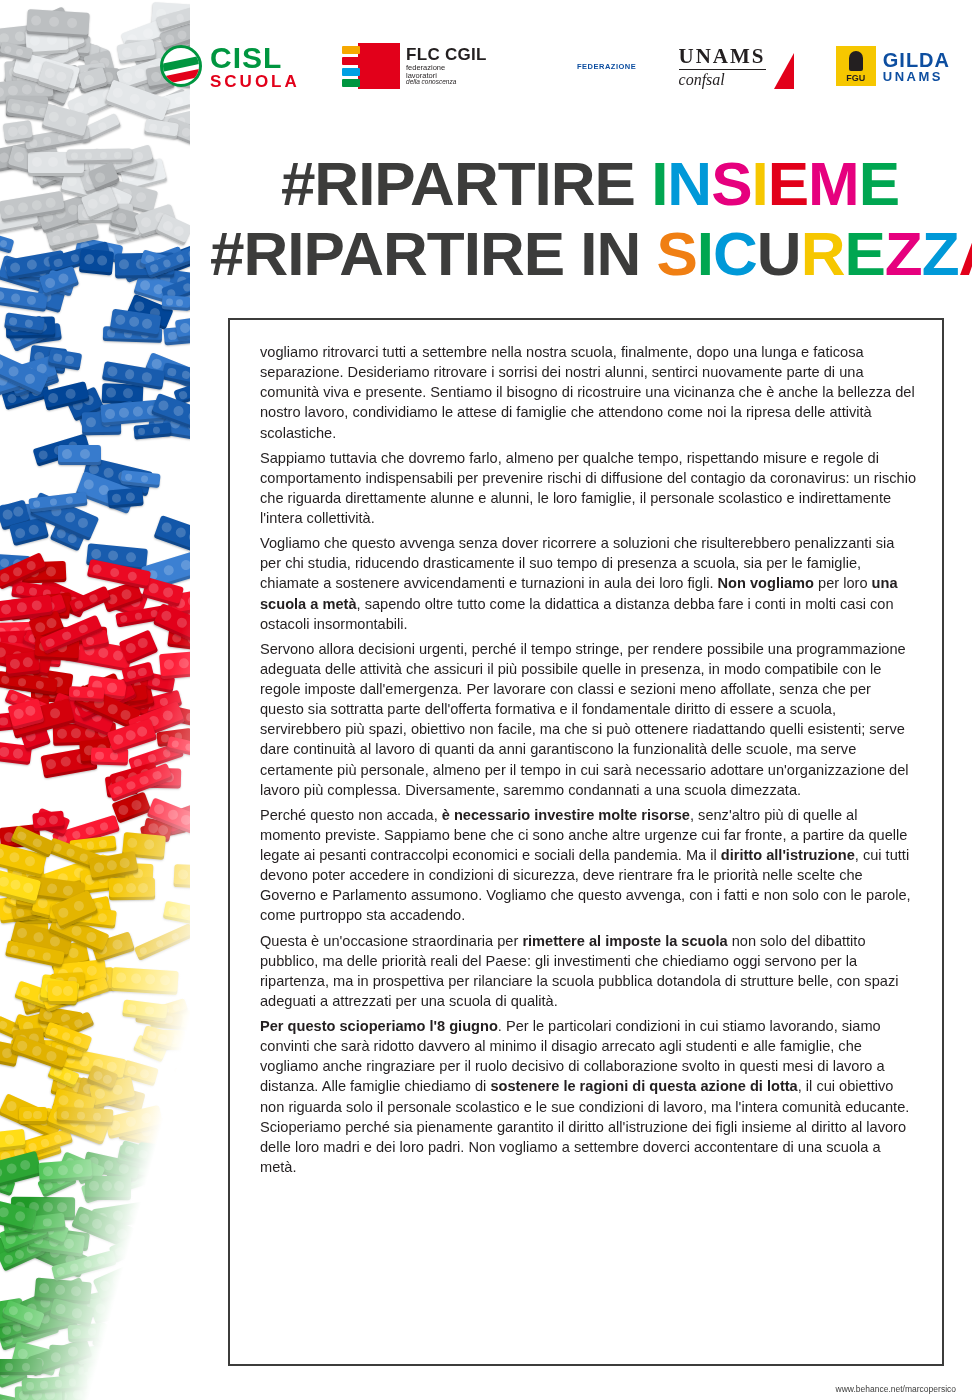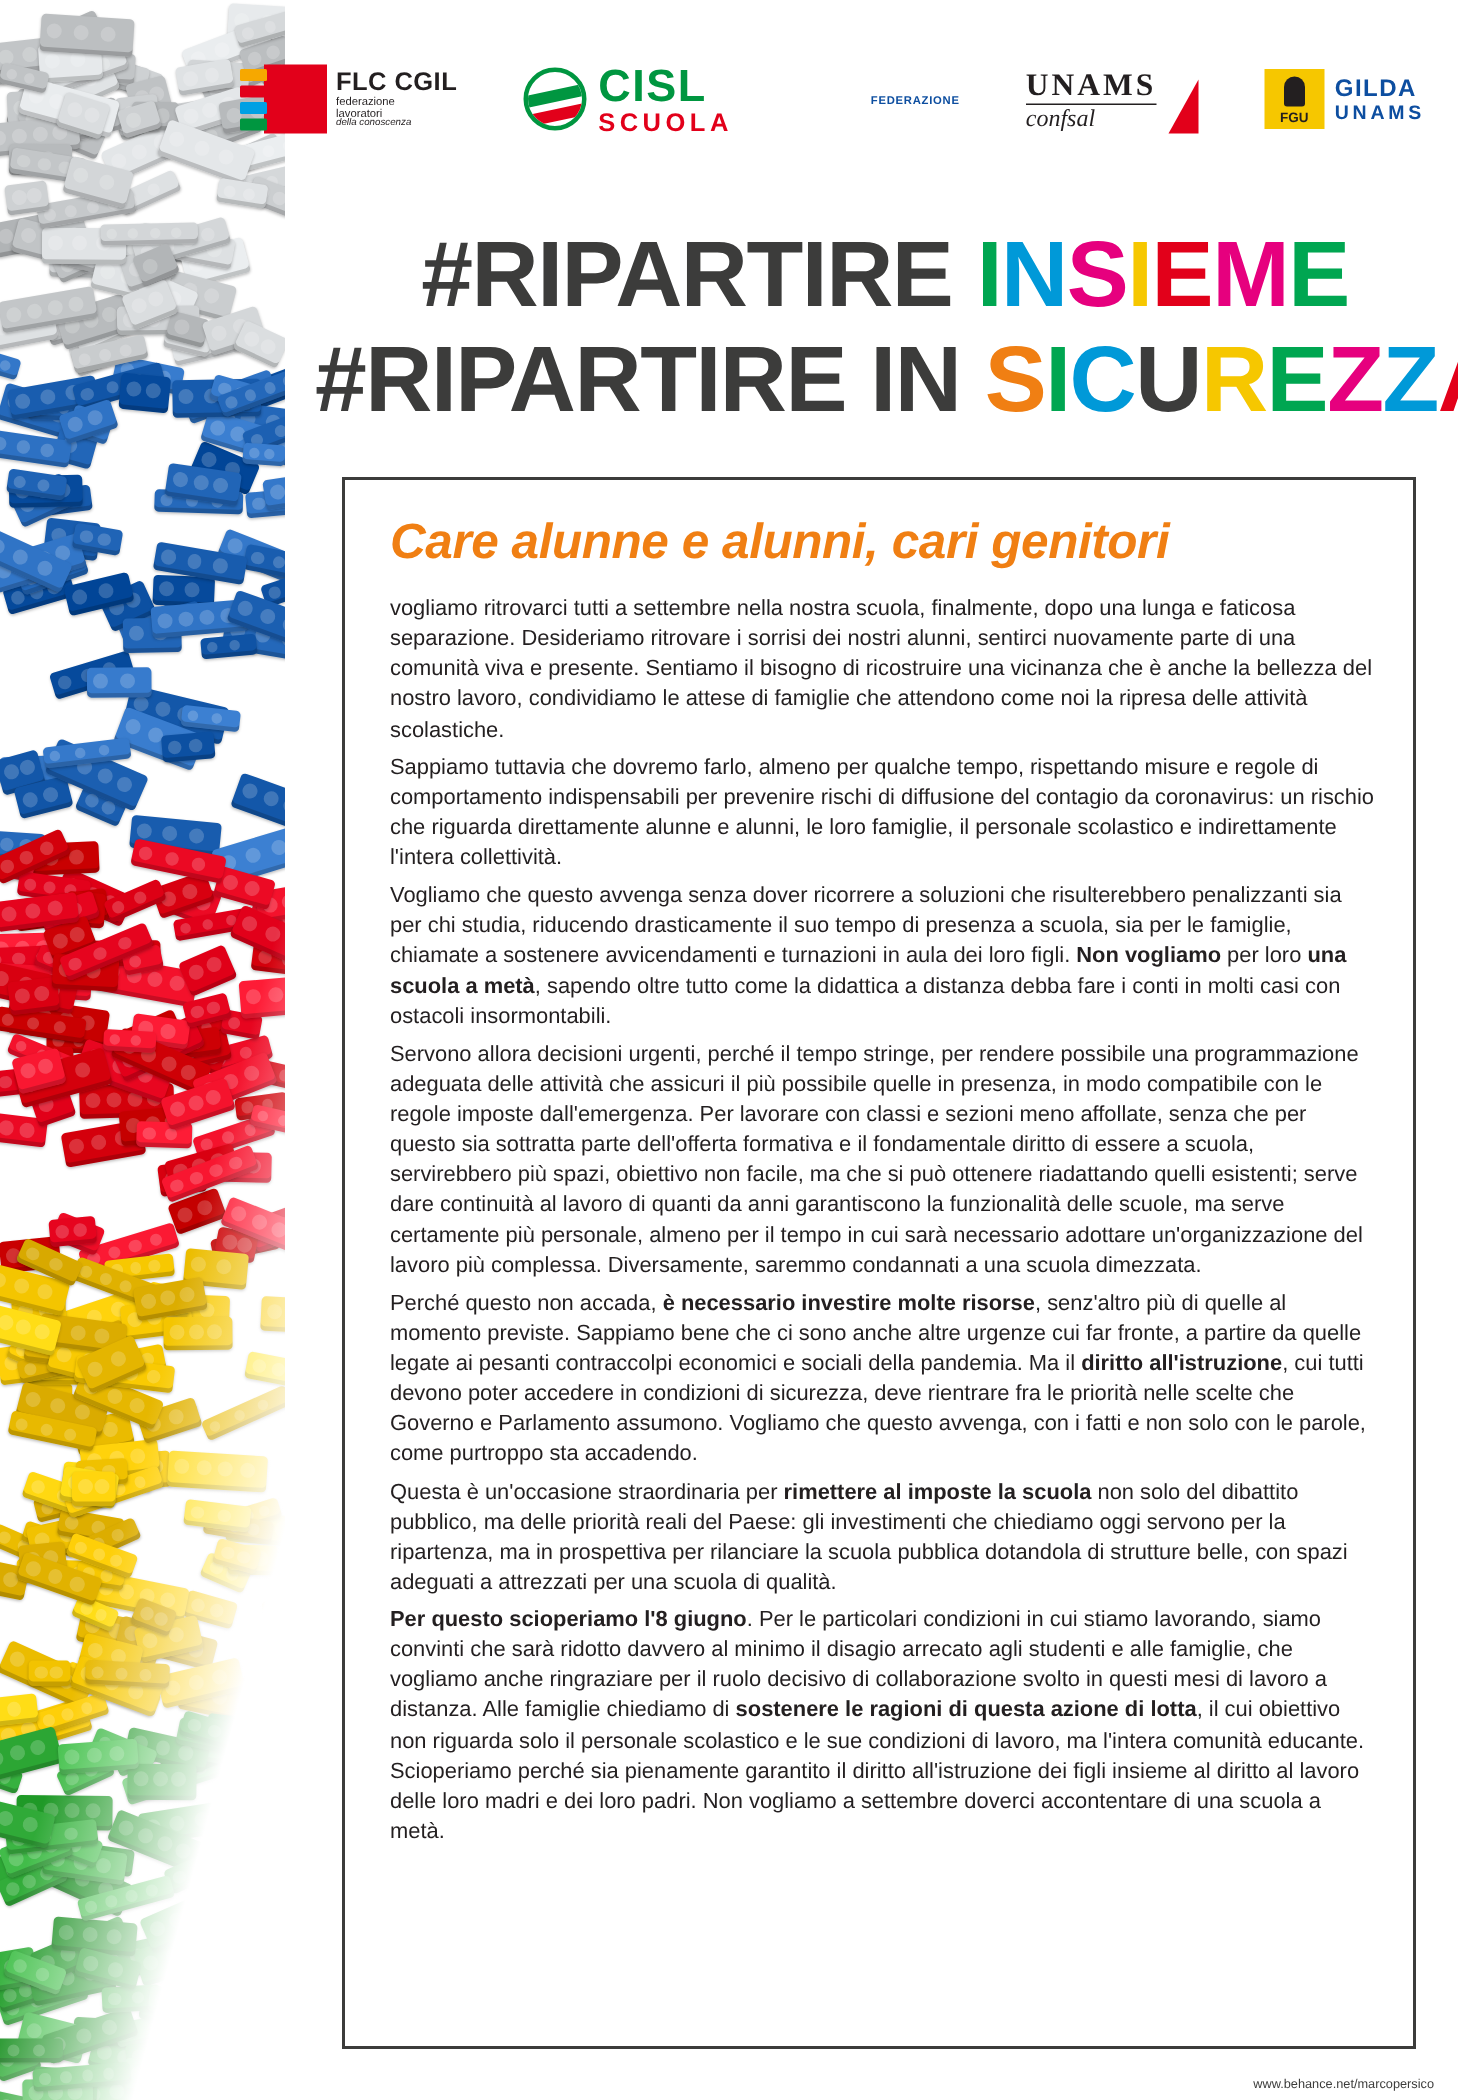--- a/index.html
+++ b/index.html
@@ -102,21 +102,21 @@
   .snals .t1 { font-size: 21px; font-weight: bold; color: #231f20; letter-spacing: 2px; font-family:"Liberation Serif", serif;}
   .snals .t2 { font-size: 16px; font-style: italic; color: #231f20; font-family:"Liberation Serif", serif; border-top:1px solid #231f20; padding-top:1px;}
   .snals .tri { width:0;height:0;border-left:20px solid transparent;border-right:0 solid transparent;border-bottom:36px solid #e2001a; margin-left:4px;}
 
   
   .gilda { gap: 7px; }
   .gilda .box { width: 40px; height: 40px; background: #f6c700; position: relative; }
   .gilda .box .fgu { position:absolute; left:0; right:0; bottom:3px; text-align:center; font-size:9px; font-weight:bold; color:#231f20;}
   .gilda .box .fig { position:absolute; left:13px; top:5px; width:14px; height:20px; background:#231f20; border-radius:7px 7px 2px 2px;}
   .gilda .txt { line-height: 1; }
-  .gilda .t1 { font-size: 16px; font-weight: bold; color: #0d4ea0; letter-spacing: 1px;}
+  .gilda .t1 { font-size: 20px; font-weight: bold; color: #0d4ea0; letter-spacing: 1px;}
   .gilda .t2 { font-size: 13px; font-weight: bold; color: #0d4ea0; letter-spacing: 2.5px;}
 
   
   .headline {
     position: absolute;
     left: 210px;
     width: 760px;
     font-size: 62px;
     font-weight: bold;
     letter-spacing: -1px;
@@ -1945,41 +1945,41 @@
         <div class="stud" style="width: 8.5px; height: 8.5px; left: 18.25px; top: 3.74px;"></div>
         <div class="stud" style="width: 8.5px; height: 8.5px; left: 32.5px; top: 3.74px;"></div>
         <div class="stud" style="width: 8.5px; height: 8.5px; left: 46.75px; top: 3.74px;"></div>
       </div>
     </div>
   <div class="lego-fade"></div>
 </div>
 
 <div class="logos">
 
+  <div class="logo cisl">
+    <div class="mark"></div>
+    <div class="txt">
+      <div class="t1">CISL</div>
+      <div class="t2">SCUOLA</div>
+    </div>
+  </div>
+
   <div class="logo flc">
     <div class="flag">
       <div class="red"></div>
         <div class="s1"></div>
         <div class="s2"></div>
         <div class="s3"></div>
         <div class="s4"></div>
     </div>
     <div class="txt">
       <div class="t1">FLC CGIL</div>
       <div class="t2">federazione</div>
       <div class="t3">lavoratori</div>
       <div class="t4">della conoscenza</div>
-    </div>
-  </div>
-
-  <div class="logo cisl">
-    <div class="mark"></div>
-    <div class="txt">
-      <div class="t1">CISL</div>
-      <div class="t2">SCUOLA</div>
     </div>
   </div>
 
   <div class="logo uil">
     <div class="t0" style="margin-left:48px;">FEDERAZIONE</div>
   </div>
 
   <div class="logo snals">
     <div class="row">
       <div>
@@ -1999,21 +1999,20 @@
       <div class="t1">GILDA</div>
       <div class="t2">UNAMS</div>
     </div>
   </div>
 </div>
 
 <div class="headline" id="headline1"><span style="color: rgb(60, 60, 59);">#RIPARTIRE </span><span style="color: rgb(0, 166, 81);">I</span><span style="color: rgb(0, 153, 216);">N</span><span style="color: rgb(230, 0, 126);">S</span><span style="color: rgb(246, 199, 0);">I</span><span style="color: rgb(226, 0, 26);">E</span><span style="color: rgb(230, 0, 126);">M</span><span style="color: rgb(0, 166, 81);">E</span></div>
 <div class="headline" id="headline2"><span style="color: rgb(60, 60, 59);">#RIPARTIRE IN </span><span style="color: rgb(240, 127, 19);">S</span><span style="color: rgb(0, 166, 81);">I</span><span style="color: rgb(0, 153, 216);">C</span><span style="color: rgb(60, 60, 59);">U</span><span style="color: rgb(246, 199, 0);">R</span><span style="color: rgb(0, 166, 81);">E</span><span style="color: rgb(230, 0, 126);">Z</span><span style="color: rgb(0, 153, 216);">Z</span><span style="color: rgb(226, 0, 26);">A</span></div>
 
 <div class="panel">
-  <h1>Care alunne e alunni, cari genitori</h1>
   <div id="letter-body">
       <p>vogliamo ritrovarci tutti a settembre nella nostra scuola, finalmente, dopo una lunga e faticosa separazione. Desideriamo ritrovare i sorrisi dei nostri alunni, sentirci nuovamente parte di una comunità viva e presente. Sentiamo il bisogno di ricostruire una vicinanza che è anche la bellezza del nostro lavoro, condividiamo le attese di famiglie che attendono come noi la ripresa delle attività scolastiche.</p>
       <p>Sappiamo tuttavia che dovremo farlo, almeno per qualche tempo, rispettando misure e regole di comportamento indispensabili per prevenire rischi di diffusione del contagio da coronavirus: un rischio che riguarda direttamente alunne e alunni, le loro famiglie, il personale scolastico e indirettamente l'intera collettività.</p>
       <p>Vogliamo che questo avvenga senza dover ricorrere a soluzioni che risulterebbero penalizzanti sia per chi studia, riducendo drasticamente il suo tempo di presenza a scuola, sia per le famiglie, chiamate a sostenere avvicendamenti e turnazioni in aula dei loro figli. <b>Non vogliamo</b> per loro <b>una scuola a metà</b>, sapendo oltre tutto come la didattica a distanza debba fare i conti in molti casi con ostacoli insormontabili.</p>
       <p>Servono allora decisioni urgenti, perché il tempo stringe, per rendere possibile una programmazione adeguata delle attività che assicuri il più possibile quelle in presenza, in modo compatibile con le regole imposte dall'emergenza. Per lavorare con classi e sezioni meno affollate, senza che per questo sia sottratta parte dell'offerta formativa e il fondamentale diritto di essere a scuola, servirebbero più spazi, obiettivo non facile, ma che si può ottenere riadattando quelli esistenti; serve dare continuità al lavoro di quanti da anni garantiscono la funzionalità delle scuole, ma serve certamente più personale, almeno per il tempo in cui sarà necessario adottare un'organizzazione del lavoro più complessa.  Diversamente, saremmo condannati a una scuola dimezzata.</p>
       <p>Perché questo non accada, <b>è necessario investire molte risorse</b>, senz'altro più di quelle al momento previste. Sappiamo bene che ci sono anche altre urgenze cui far fronte, a partire da quelle legate ai pesanti contraccolpi economici e sociali della pandemia. Ma il <b>diritto all'istruzione</b>, cui tutti devono poter accedere in condizioni di sicurezza, deve rientrare fra le priorità nelle scelte che Governo e Parlamento assumono.  Vogliamo che questo avvenga, con i fatti e non solo con le parole, come purtroppo sta accadendo.</p>
       <p>Questa è un'occasione straordinaria per <b>rimettere al imposte la scuola</b> non solo del dibattito pubblico, ma delle priorità reali del Paese: gli investimenti che chiediamo oggi servono per la ripartenza, ma in prospettiva per rilanciare la scuola pubblica dotandola di strutture belle, con spazi adeguati a attrezzati per una scuola di qualità.</p>
       <p><b>Per questo scioperiamo l'8 giugno</b>. Per le particolari condizioni in cui stiamo lavorando, siamo convinti che sarà ridotto davvero al minimo il disagio arrecato agli studenti e alle famiglie, che vogliamo anche ringraziare per il ruolo decisivo di collaborazione svolto in questi mesi di lavoro a distanza. Alle famiglie chiediamo di <b>sostenere le ragioni di questa azione di lotta</b>, il cui obiettivo non riguarda solo il personale scolastico e le sue condizioni di lavoro, ma l'intera comunità educante. Scioperiamo perché sia pienamente garantito il diritto all'istruzione dei figli insieme al diritto al lavoro delle loro madri e dei loro padri. Non vogliamo a settembre doverci accontentare di una scuola a metà.</p>
     </div>
 </div>

